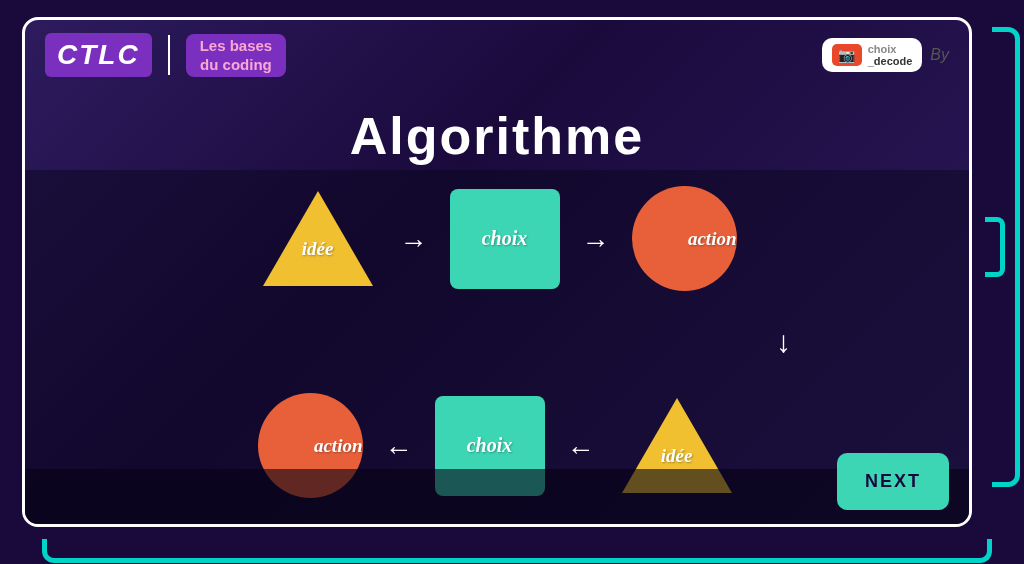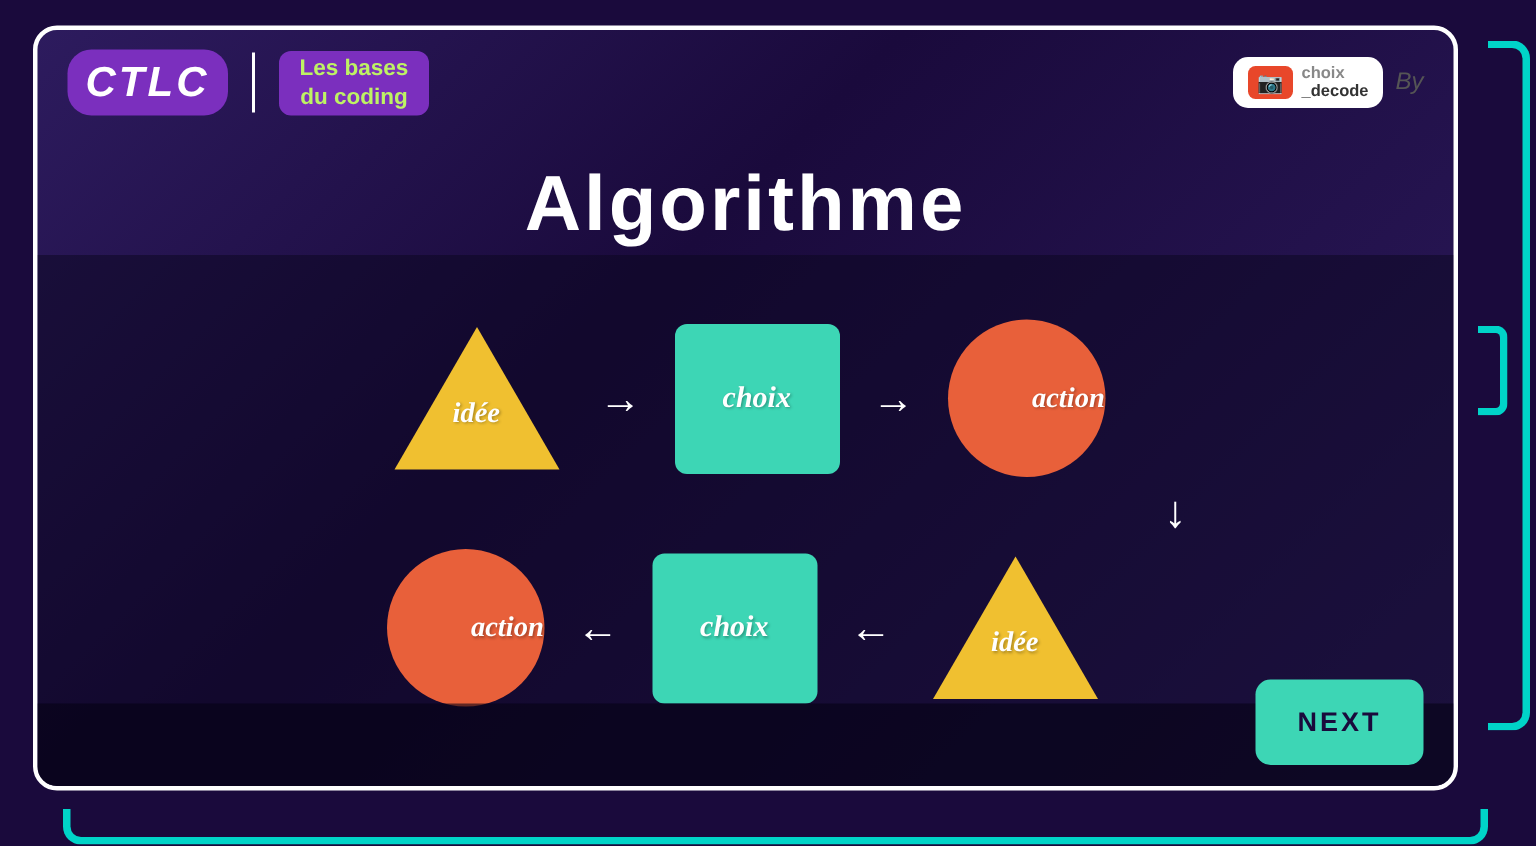--- a/index.html
+++ b/index.html
@@ -67,21 +67,21 @@
       height: 70px;
       display: flex;
       align-items: center;
       padding: 0 20px;
       gap: 16px;
     }
 
     
     .ctlc-logo {
       background: #7b2fbe;
-      border-radius: 16px;
+      border-radius: 6px;
       padding: 6px 12px;
       display: flex;
       align-items: center;
       gap: 2px;
     }
     .ctlc-text {
       font-size: 28px;
       font-weight: 900;
       color: white;
       letter-spacing: 2px;
@@ -91,21 +91,21 @@
     .header-divider {
       width: 2px;
       height: 40px;
       background: white;
     }
 
     .les-bases-badge {
       background: #7b2fbe;
       border-radius: 8px;
       padding: 2px 14px;
-      color: #bef264;
+      color: #f9a8d4;
       font-size: 15px;
       font-weight: bold;
       line-height: 1.3;
       text-align: center;
     }
 
     .header-spacer { flex: 1; }
 
     .partner-logos {
       display: flex;
@@ -276,20 +276,21 @@
       border-radius: 0 8px 8px 0;
     }
 
     
     .flow-section {
       display: flex;
       flex-direction: column;
       align-items: center;
       width: 100%;
       padding: 10px 40px;
+      gap: 27px;
     }
 
     .row1 {
       display: flex;
       align-items: center;
       justify-content: center;
       gap: 22px;
       width: 100%;
       margin-bottom: 0;
     }

